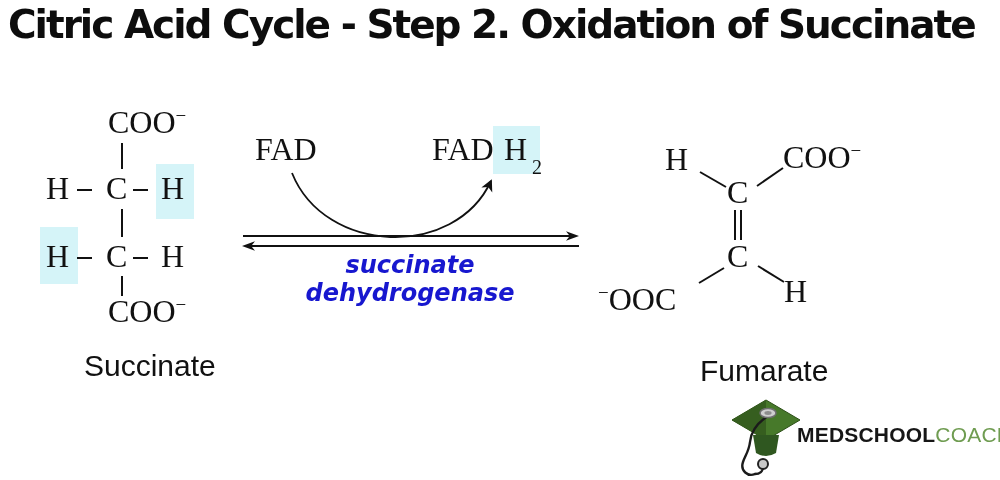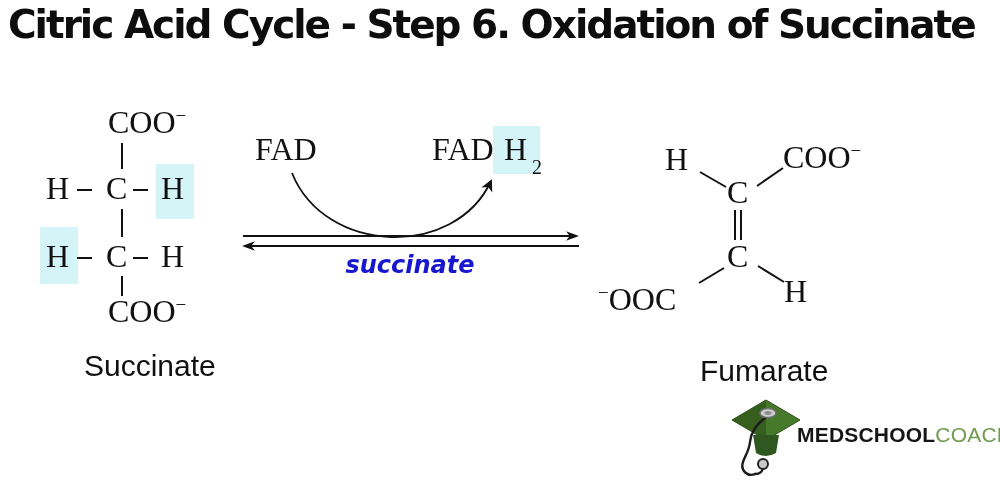--- a/index.html
+++ b/index.html
@@ -25,21 +25,21 @@
   .logo-text { position:absolute; left:797px; top:423px; font-size:21px; white-space:nowrap;
                font-family:"Liberation Sans", sans-serif; }
   .logo-black { font-weight:800; color:#161616; letter-spacing:0.2px;margin-top:42px; }
   .logo-green { font-weight:500; color:#6f9c51; letter-spacing:0.2px; }
 </style>
 </head>
 <body>
 
 <div class="stage">
 
-  <div class="title">Citric Acid Cycle - Step 6. Oxidation of Succinate</div>
+  <div class="title">Citric Acid Cycle - Step 2. Oxidation of Succinate</div>
 
   <div>
     <div class="hl" style="left:156px; top:164px; width:38px; height:55px;"></div>
     <div class="hl" style="left:40px; top:227px; width:38px; height:57px;"></div>
 
     <div class="atom z1" style="left:108px; top:106px;"><span>COO</span><sup>−</sup></div>
 
     <div class="vbond" style="left:121px; top:143px; height:26px;"></div>
 
     <div class="atom z1" style="left:46px;  top:172px;">H</div>
@@ -82,20 +82,21 @@
 
     <svg class="overlay" style="left:238px; top:228px;" width="348" height="26" viewBox="0 0 348 26">
       <line x1="5" y1="8" x2="338" y2="8" stroke="#111" stroke-width="1.8"></line>
       <path d="M 341,8 L 328,3.2 L 331.8,8 L 328,12.8 Z" fill="#111"></path>
       <line x1="7" y1="18" x2="341" y2="18" stroke="#111" stroke-width="1.8"></line>
       <path d="M 4,18 L 17,13.2 L 13.2,18 L 17,22.8 Z" fill="#111"></path>
     </svg>
 
     <div class="enzyme">
       <div>succinate</div>
+      <div>dehydrogenase</div>
     </div>
   </div>
 
   <div>
     <svg class="overlay" style="left:600px; top:128px;" width="300" height="200" viewBox="0 0 300 200">
       <line x1="100" y1="44" x2="126" y2="59" stroke="#111" stroke-width="2"></line>
       <line x1="183" y1="40" x2="157" y2="58" stroke="#111" stroke-width="2"></line>
       <line x1="135" y1="82" x2="135" y2="112" stroke="#111" stroke-width="2"></line>
       <line x1="141" y1="82" x2="141" y2="112" stroke="#111" stroke-width="2"></line>
       <line x1="124" y1="140" x2="99" y2="155" stroke="#111" stroke-width="2"></line>

